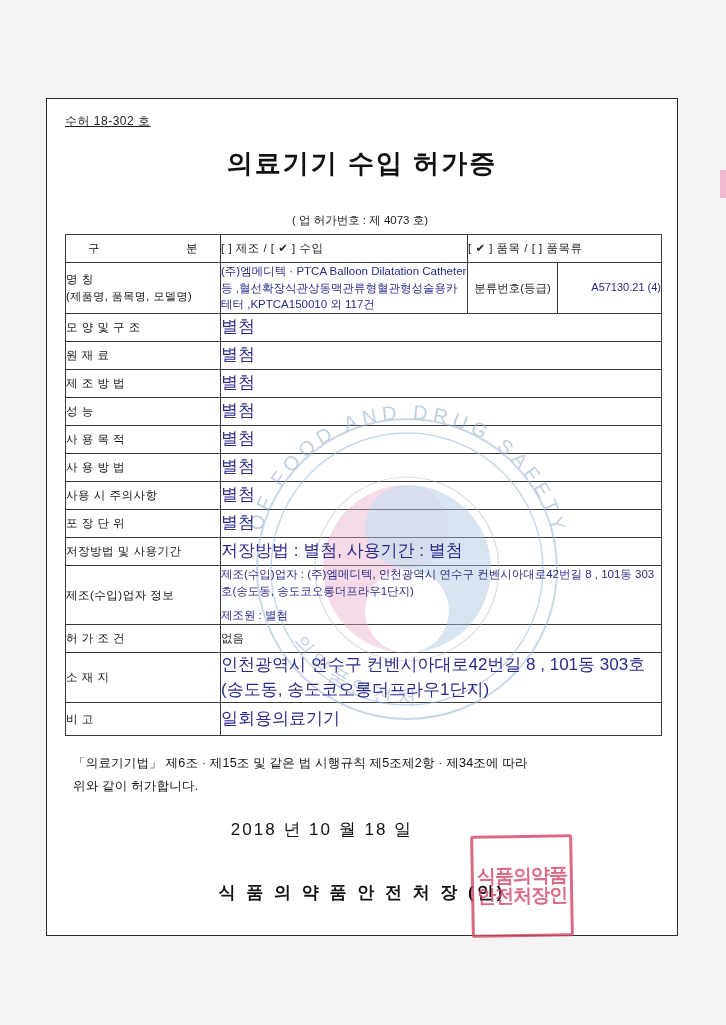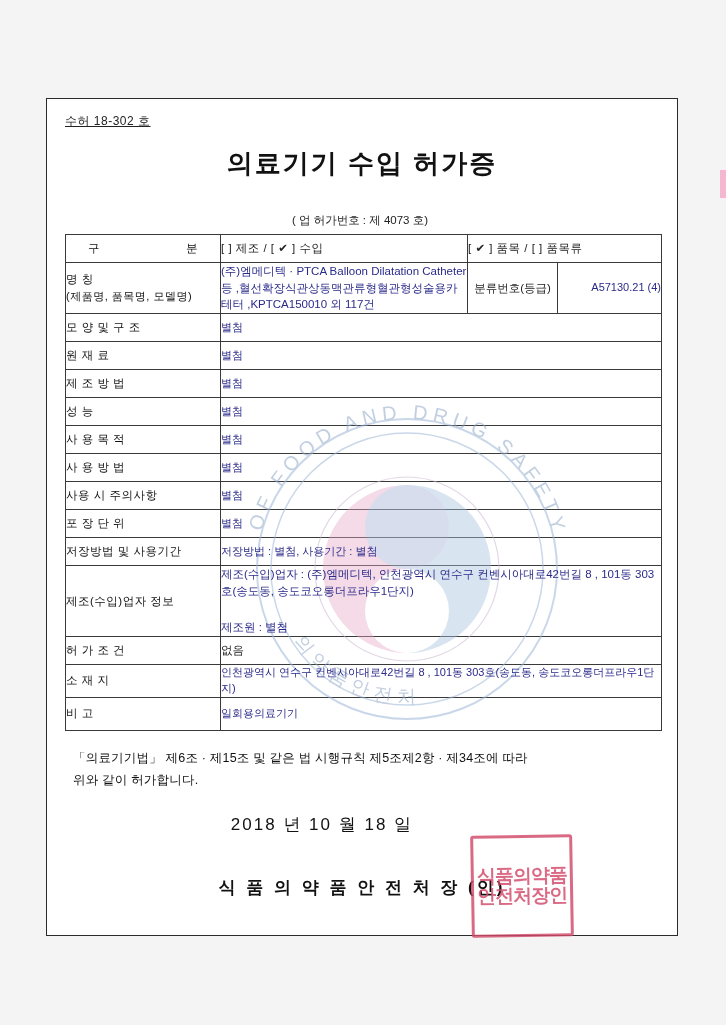--- a/index.html
+++ b/index.html
@@ -109,21 +109,21 @@
   }
   td.val {
     padding: 4px 8px;
     color: #2a2a8a;
     font-size: 10.5px;
     line-height: 1.45;
   }
   td.val.dark { color: #222; }
   td.val.byeolcheom {
     color: #2a2a8a;
-    font-size: 11px;
+    font-size: 17px;
     margin-left: 20px;
   }
   .cellpad { padding: 5px 10px; }
 
   .twolines {
     line-height: 1.5;
   }
 
   .footer {
     padding: 16px 26px 0 26px;
@@ -272,21 +272,21 @@
         </tr>
         <tr>
           <td class="lbl" style="font-size:11.5px">저장방법 및 사용기간</td>
           <td class="val byeolcheom cellpad" colspan="3">저장방법 : 별첨, 사용기간 : 별첨</td>
         </tr>
 
         <tr>
           <td class="lbl" style="height:52px; font-size:11.5px">제조(수입)업자 정보</td>
           <td class="val twolines cellpad" colspan="3" style="height:52px">
             <div>제조(수입)업자 : (주)엠메디텍, 인천광역시 연수구 컨벤시아대로42번길 8 , 101동 303호(송도동, 송도코오롱더프라우1단지)</div>
-            <div style="margin-top:20px">제조원 : 별첨</div>
+            <div style="margin-top:8px">제조원 : 별첨</div>
           </td>
         </tr>
 
         <tr>
           <td class="lbl">허   가   조   건</td>
           <td class="val dark cellpad" colspan="3" style="font-size:11.5px">없음</td>
         </tr>
         <tr>
           <td class="lbl">소           재           지</td>
           <td class="val byeolcheom cellpad" colspan="3">인천광역시 연수구 컨벤시아대로42번길 8 , 101동 303호(송도동, 송도코오롱더프라우1단지)</td>

